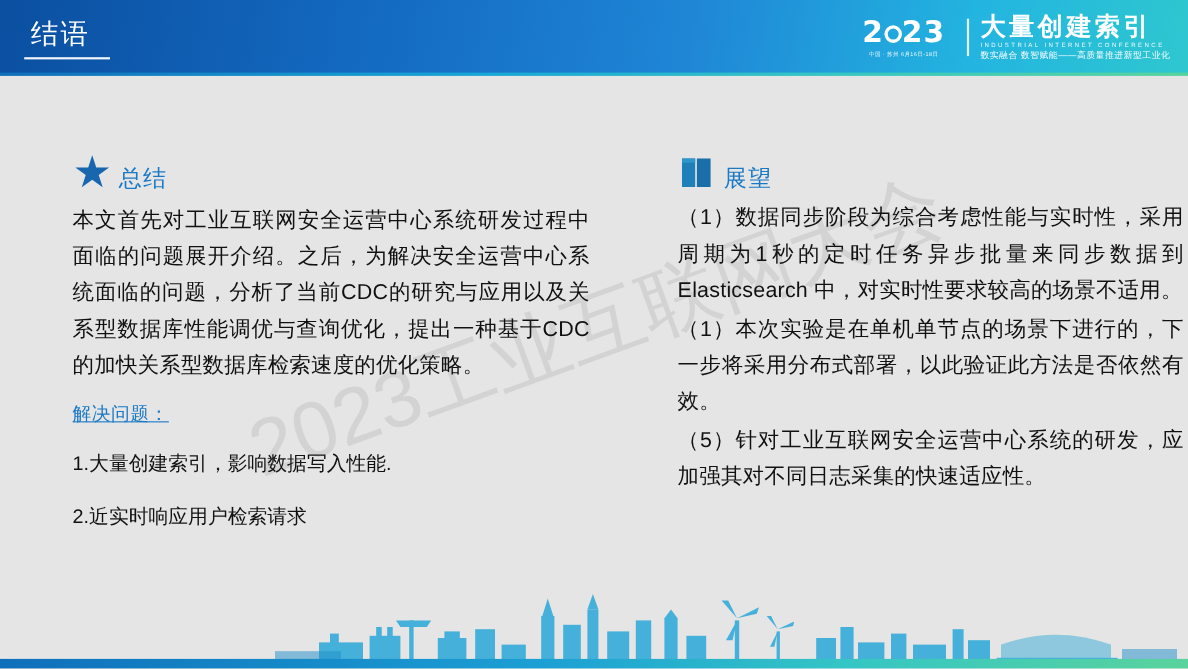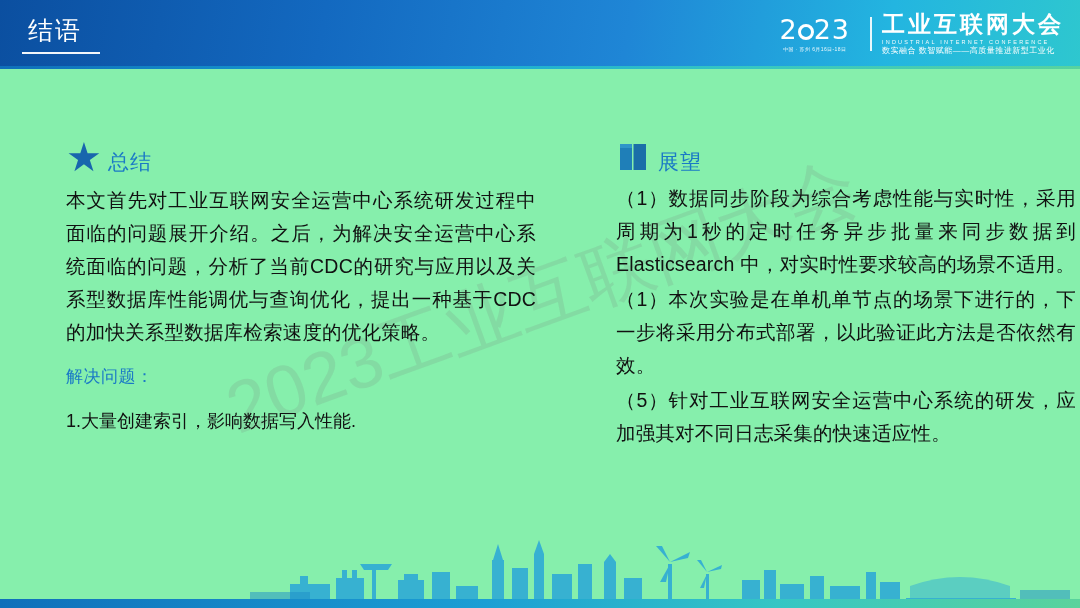--- a/index.html
+++ b/index.html
@@ -7,21 +7,21 @@
     padding: 0;
     background: #ffffff;
   }
   body {
     font-family: "Liberation Sans", sans-serif;
   }
   .slide {
     position: relative;
     width: 1080px;
     height: 608px;
-    background: #86efac;
+    background: #e5e5e5;
     overflow: hidden;
   }
 
   
   .header {
     position: absolute;
     left: 0; top: 0;
     width: 1080px;
     height: 68px;
     background: linear-gradient(100deg, #0b4fa0 0%, #1369c0 30%, #1f86d6 58%, #23b5e0 82%, #2ec7cf 100%);
@@ -65,21 +65,21 @@
   }
   .logo-left {
     text-align: center;
     padding-right: 10px;
   }
   .logo-2023 {
     font-size: 27px;
     letter-spacing: 1px;
     line-height: 28px;
     font-family: "DejaVu Sans", sans-serif;
-    font-weight: 400;
+    font-weight: 700;
   }
   .logo-2023 .dot {
     display: inline-block;
     width: 16px;
     height: 16px;
     border: 3px solid #ffffff;
     border-radius: 50%;
     vertical-align: -1px;
     box-sizing: border-box;
   }
@@ -176,20 +176,21 @@
     text-align: justify;
   }
   .col-left .para { margin-top: 4px; }
   .col-right .para { margin-top: 2px; }
 
   .sub-head {
     color: #1a79c6;
     font-size: 17px;
     margin-top: 16px;
     letter-spacing: 0.5px;
+    text-decoration: underline;
   }
   .list-item {
     color: #111111;
     font-size: 18px;
     line-height: 30px;
     margin-top: 18px;
   }
 
   
   .footer {
@@ -219,40 +220,41 @@
 
     <div class="logo">
       <div class="logo-left">
         <div class="logo-2023">
           2<span class="dot"></span>23
         </div>
         <div class="logo-sub-left">中国 · 苏州   6月16日-18日</div>
       </div>
       <div class="logo-divider"></div>
       <div class="logo-right">
-        <div class="logo-cn">工业互联网大会</div>
+        <div class="logo-cn">大量创建索引</div>
         <div class="logo-en">INDUSTRIAL INTERNET CONFERENCE</div>
         <div class="logo-slogan">数实融合  数智赋能——高质量推进新型工业化</div>
       </div>
     </div>
   </div>
   <div class="header-accent"></div>
 
   <div class="watermark">2023工业互联网大会</div>
 
   <div class="col col-left">
     <div class="col-head">
       <div class="icon">
         <span class="star">★</span>
       </div>
       <div class="head-text">总结</div>
     </div>
     <div class="para">本文首先对工业互联网安全运营中心系统研发过程中面临的问题展开介绍。之后，为解决安全运营中心系统面临的问题，分析了当前CDC的研究与应用以及关系型数据库性能调优与查询优化，提出一种基于CDC的加快关系型数据库检索速度的优化策略。</div>
     <div class="sub-head">解决问题：</div>
     <div class="list-item">1.大量创建索引，影响数据写入性能.</div>
+    <div class="list-item">2.近实时响应用户检索请求</div>
   </div>
 
   <div class="col col-right">
     <div class="col-head">
       <div class="icon">
         <svg width="36" height="34" viewBox="0 0 36 34" aria-hidden="true">
           <path d="M4 4 L16 4 L16 30 L4 30 Z" fill="#1f7fb8"></path>
           <path d="M17.5 4 L30 4 L30 30 L17.5 30 Z" fill="#1a6fa8"></path>
           <path d="M4 4 L16 4 L16 8 L4 8 Z" fill="#2f96c9"></path>
         </svg>

